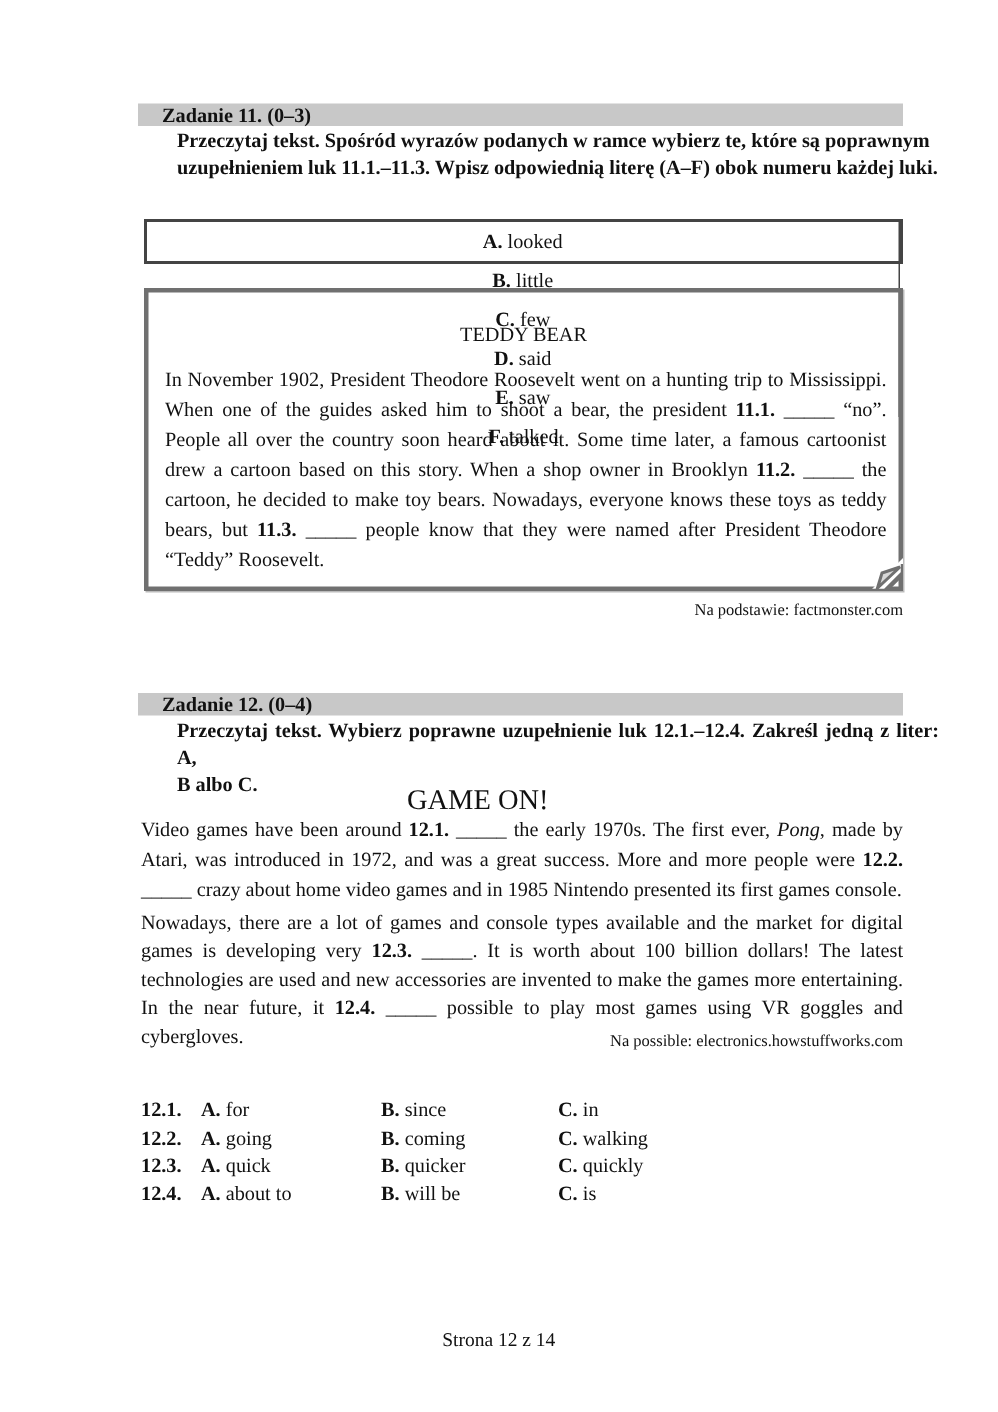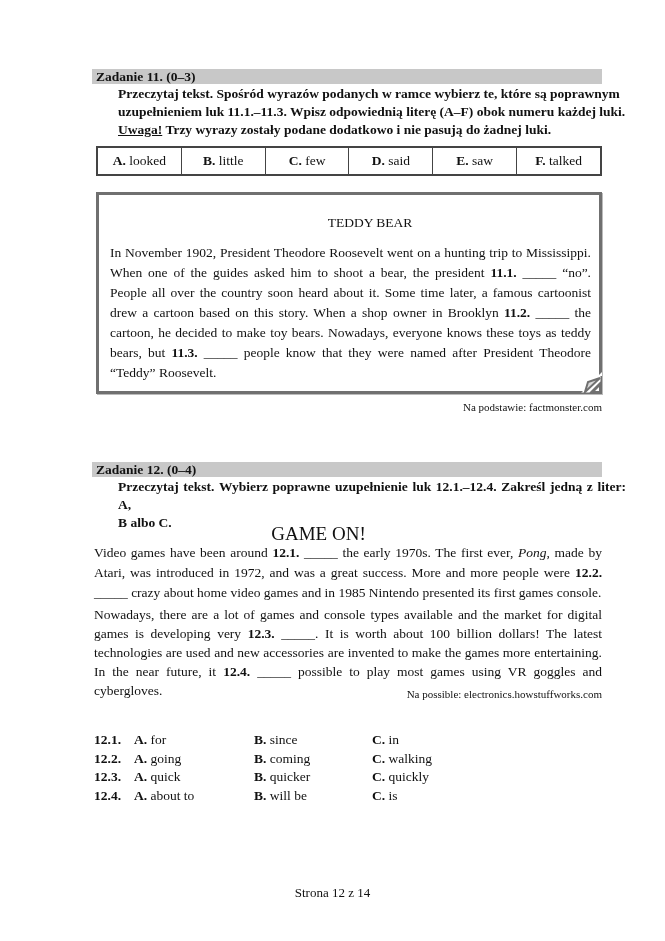--- a/index.html
+++ b/index.html
@@ -1,24 +1,24 @@
 <!DOCTYPE html>
 <html><head>
 <meta charset="utf-8">
 <style>
   html, body { margin:0; padding:0; background:#ffffff; }
   body { width:665px; height:941px; position:relative; overflow:hidden;
          font-family:"Liberation Serif", serif; color:#111; }
   .abs { position:absolute; }
   .task-head { left:92px; width:510px; height:15px; background:#c8c8c8;
-               font-weight:bold; font-size:13.5px; line-height:15px; padding-left:4px; box-sizing:border-box; }
+               font-weight:bold; font-size:13.5px; line-height:15px; padding-left:16px; box-sizing:border-box; }
   .instr { left:94px; width:508px; font-weight:bold; font-size:13.5px; line-height:18px; text-align:justify;margin-left:24px; }
   .instr u { text-decoration:underline; }
   .words { left:96px; top:146px; width:506px; height:30px; border:2px solid #444; box-sizing:border-box;
-           display:flex; }
+           display:flex;flex-direction:column; }
   .words .cell { flex:1; border-right:1px solid #444; text-align:center; font-size:13.5px; line-height:26px; }
   .words .cell:last-child { border-right:none; }
   .words b { font-weight:bold; }
   .tbox { left:96px; top:192px; width:506px; height:202px; border:3px solid #707070; box-sizing:border-box;
           box-shadow:1px 1px 0 #bbb; }
   .fold { right:-3px; bottom:-3px; width:22px; height:22px; }
   .title { width:100%; text-align:center; font-size:13.5px; }
   .para { font-size:13.5px; line-height:20px; text-align:justify; }
   .src { right:63px; font-size:11px; }
   .opts { left:94px; top:731px; font-size:13.5px; line-height:18.5px; }
@@ -29,34 +29,33 @@
   .opt-c { width:120px; }
   .footer { left:0; width:665px; top:885px; text-align:center; font-size:13px; }
 </style>
 </head>
 <body>
 
 <div class="abs task-head" style="top:69px;">Zadanie 11. (0–3)</div>
 <div class="abs instr" style="top:85px;">
   <div>Przeczytaj tekst. Spośród wyrazów podanych w ramce wybierz te, które są poprawnym</div>
   <div>uzupełnieniem luk 11.1.–11.3. Wpisz odpowiednią literę (A–F) obok numeru każdej luki.</div>
-  <div><u>Uwaga!</u><span> Trzy wyrazy zostały podane dodatkowo i nie pasują do żadnej luki.</span></div>
 </div>
 
 <div class="abs words">
   <div class="cell"><b>A.</b><span> looked</span></div>
   <div class="cell"><b>B.</b><span> little</span></div>
   <div class="cell"><b>C.</b><span> few</span></div>
   <div class="cell"><b>D.</b><span> said</span></div>
   <div class="cell"><b>E.</b><span> saw</span></div>
   <div class="cell"><b>F.</b><span> talked</span></div>
 </div>
 
 <div class="abs tbox">
-  <div class="abs title" style="top:20px;left:0;padding-left:21px;">TEDDY BEAR</div>
+  <div class="abs title" style="top:20px;left:0;">TEDDY BEAR</div>
   <div class="abs para" style="top:48px;left:11px;width:481px;"><span>In November 1902, President Theodore Roosevelt went on a hunting trip to Mississippi. When one of the guides asked him to shoot a bear, the president </span><b>11.1.</b><span> _____ “no”. People all over the country soon heard about it. Some time later, a famous cartoonist drew a cartoon based on this story. When a shop owner in Brooklyn </span><b>11.2.</b><span> _____ the cartoon, he decided to make toy bears. Nowadays, everyone knows these toys as teddy bears, but </span><b>11.3.</b><span> _____ people know that they were named after President Theodore “Teddy” Roosevelt.</span></div>
   <svg class="abs fold" viewBox="0 0 22 22">
     <polygon points="22,0 22,10 10,22 0,22" fill="#ffffff"></polygon>
     <polygon points="20,6 8,10 5,20" fill="#d8d8d8" stroke="#707070" stroke-width="2"></polygon>
     <polyline points="22,4 22,10 10,22 0,22" fill="none" stroke="#707070" stroke-width="3"></polyline>
   </svg>
 </div>
 <div class="abs src" style="top:401px;">Na podstawie: factmonster.com</div>
 
 <div class="abs task-head" style="top:462px;">Zadanie 12. (0–4)</div>

